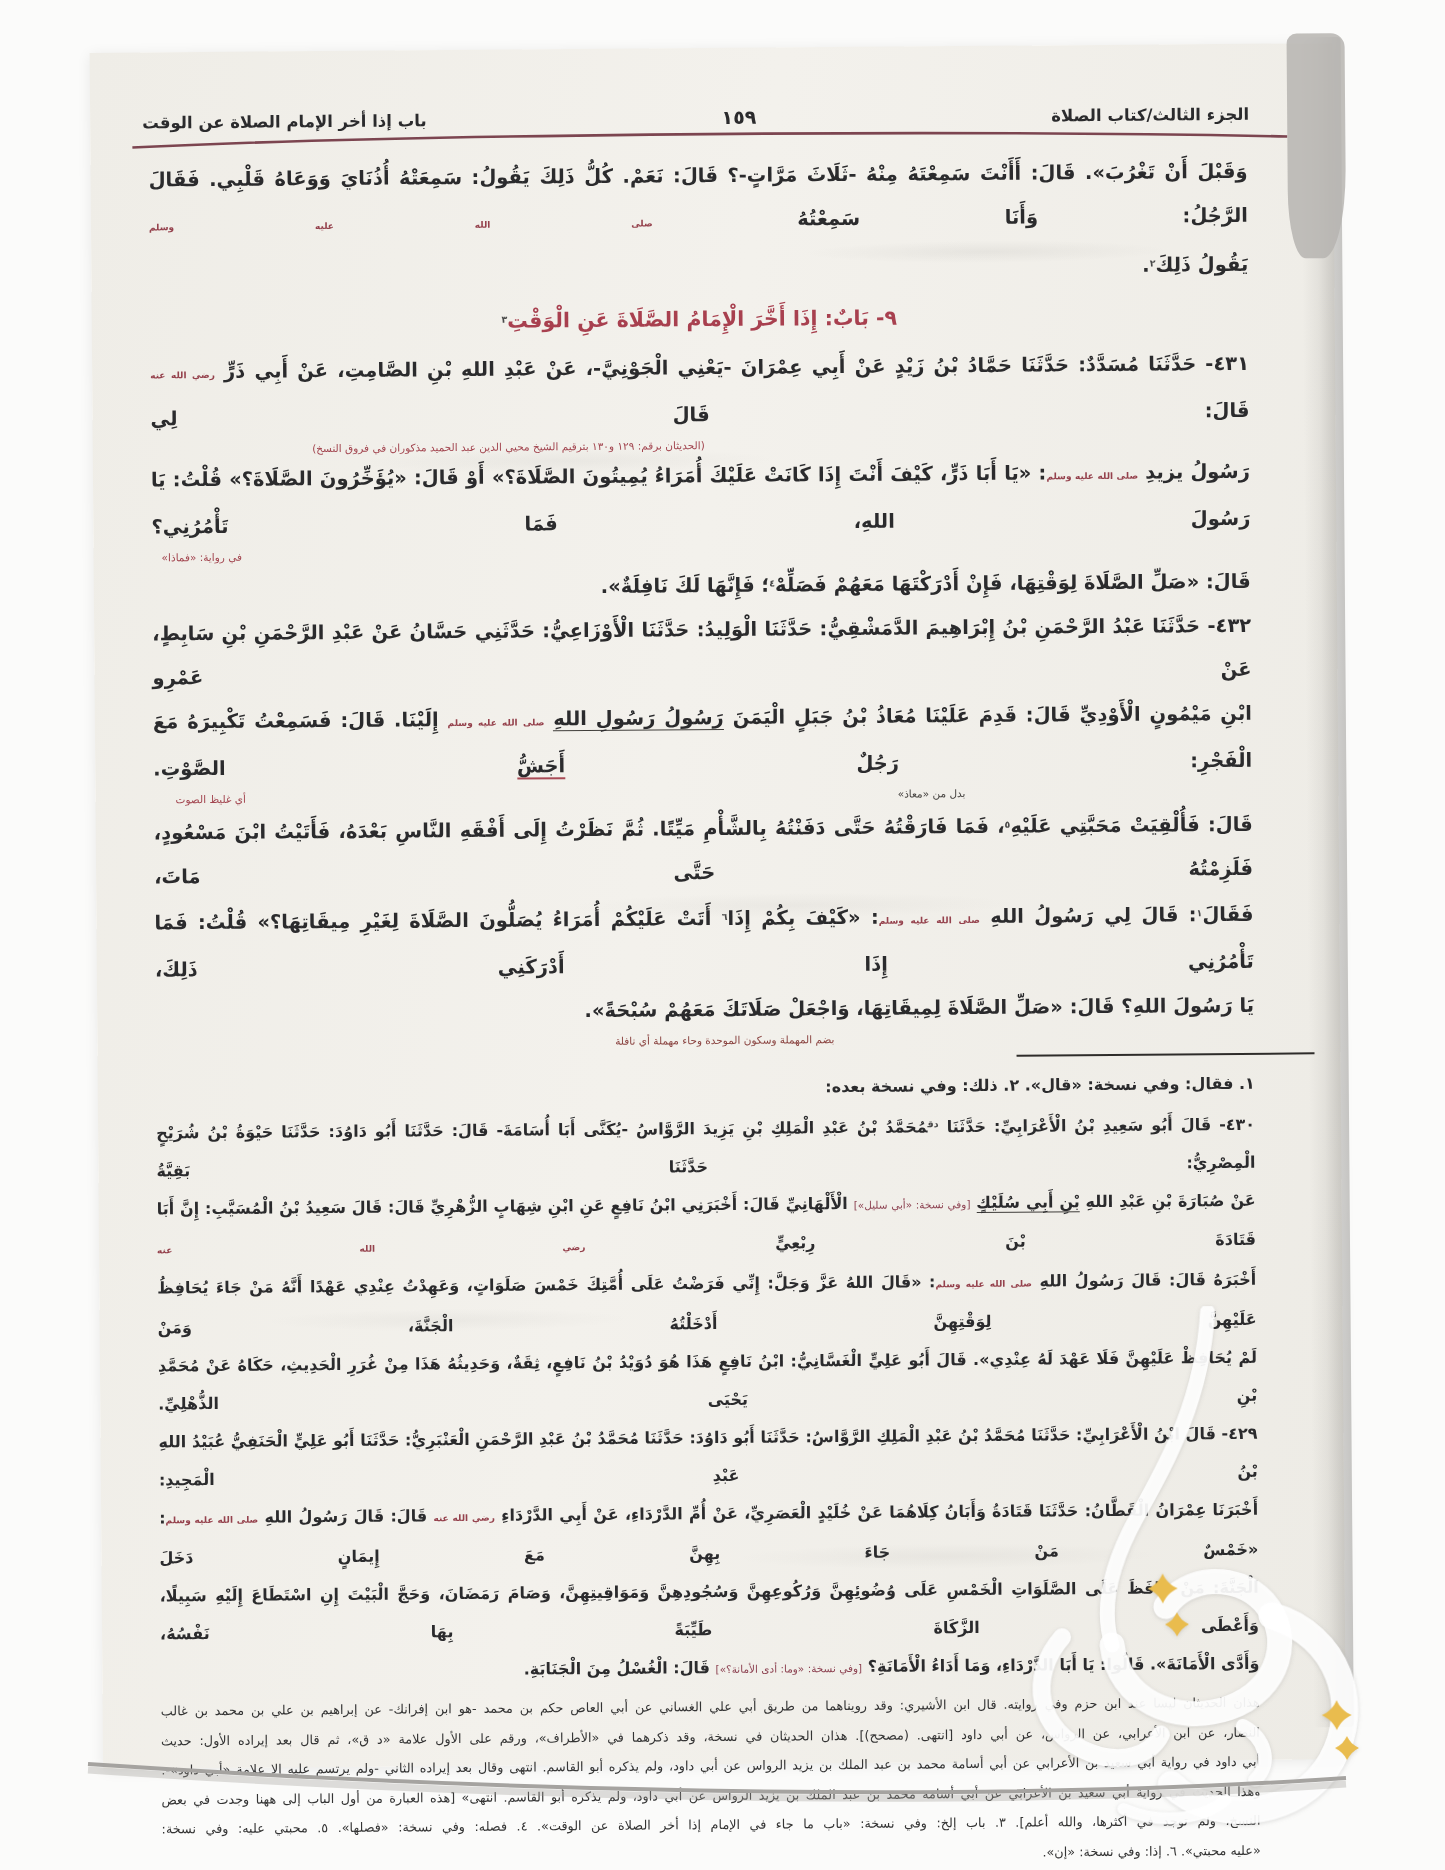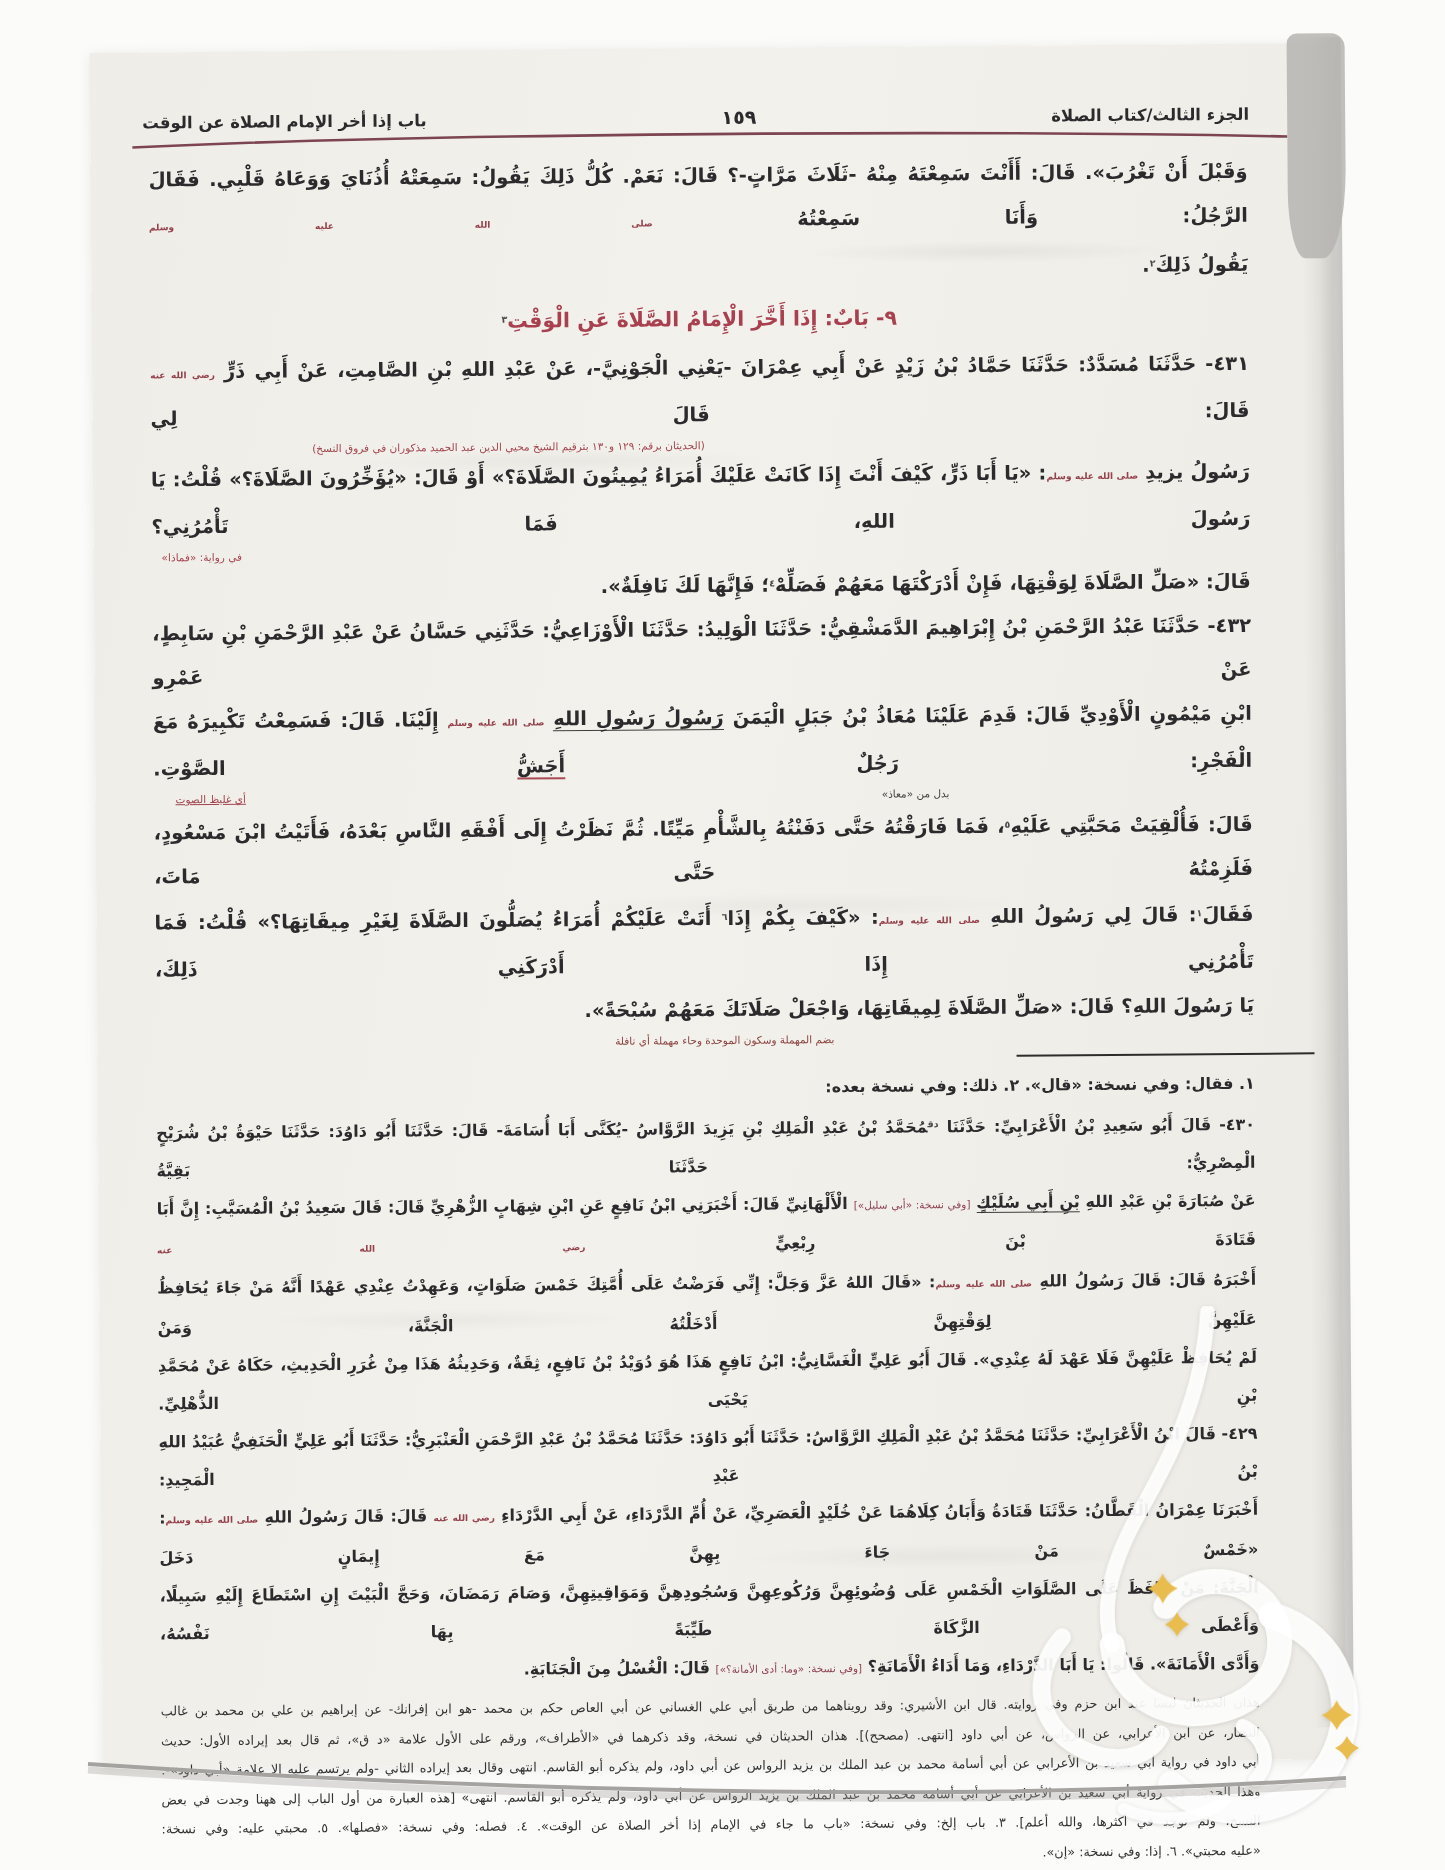--- a/index.html
+++ b/index.html
@@ -59,22 +59,22 @@
   }
   .note{
     font-size:10.5px;font-weight:normal;color:#a2454f;
     line-height:17px;height:17px;position:relative;
     text-align:right;text-align-last:right;
   }
   .nr1{padding-right:545px;}
   .nl1{text-align:left;text-align-last:left;padding-left:10px;}
   .nb1{padding-right:420px;color:#8a4340;}
   .two{height:18px;}
-  .ns-mid{position:absolute;right:303px;top:0;color:#45423f;}
-  .ns-left{position:absolute;left:22px;top:0;color:#a2454f;text-decoration:underline;}
+  .ns-mid{position:absolute;right:287px;top:0;color:#45423f;}
+  .ns-left{position:absolute;left:22px;top:0;color:#a2454f;}
 
   .sep{border:0;border-top:2.2px solid #2e2c2a;height:0;}
   .sep1{width:298px;margin:8px -60px 10px auto;}
   .hon{font-size:9px;color:#95424d;}
   .sup{font-size:9.5px;color:#4a4a4a;vertical-align:5px;}
   .ul{border-bottom:1.6px solid #403e3b;}
   .ru{border-bottom:2px solid #a84a55;}
   .inline-note{font-size:10.5px;color:#8d4352;font-weight:normal;}
 
   .wm{position:absolute;top:1262px;right:-52px;width:455px;height:545px;pointer-events:none;

